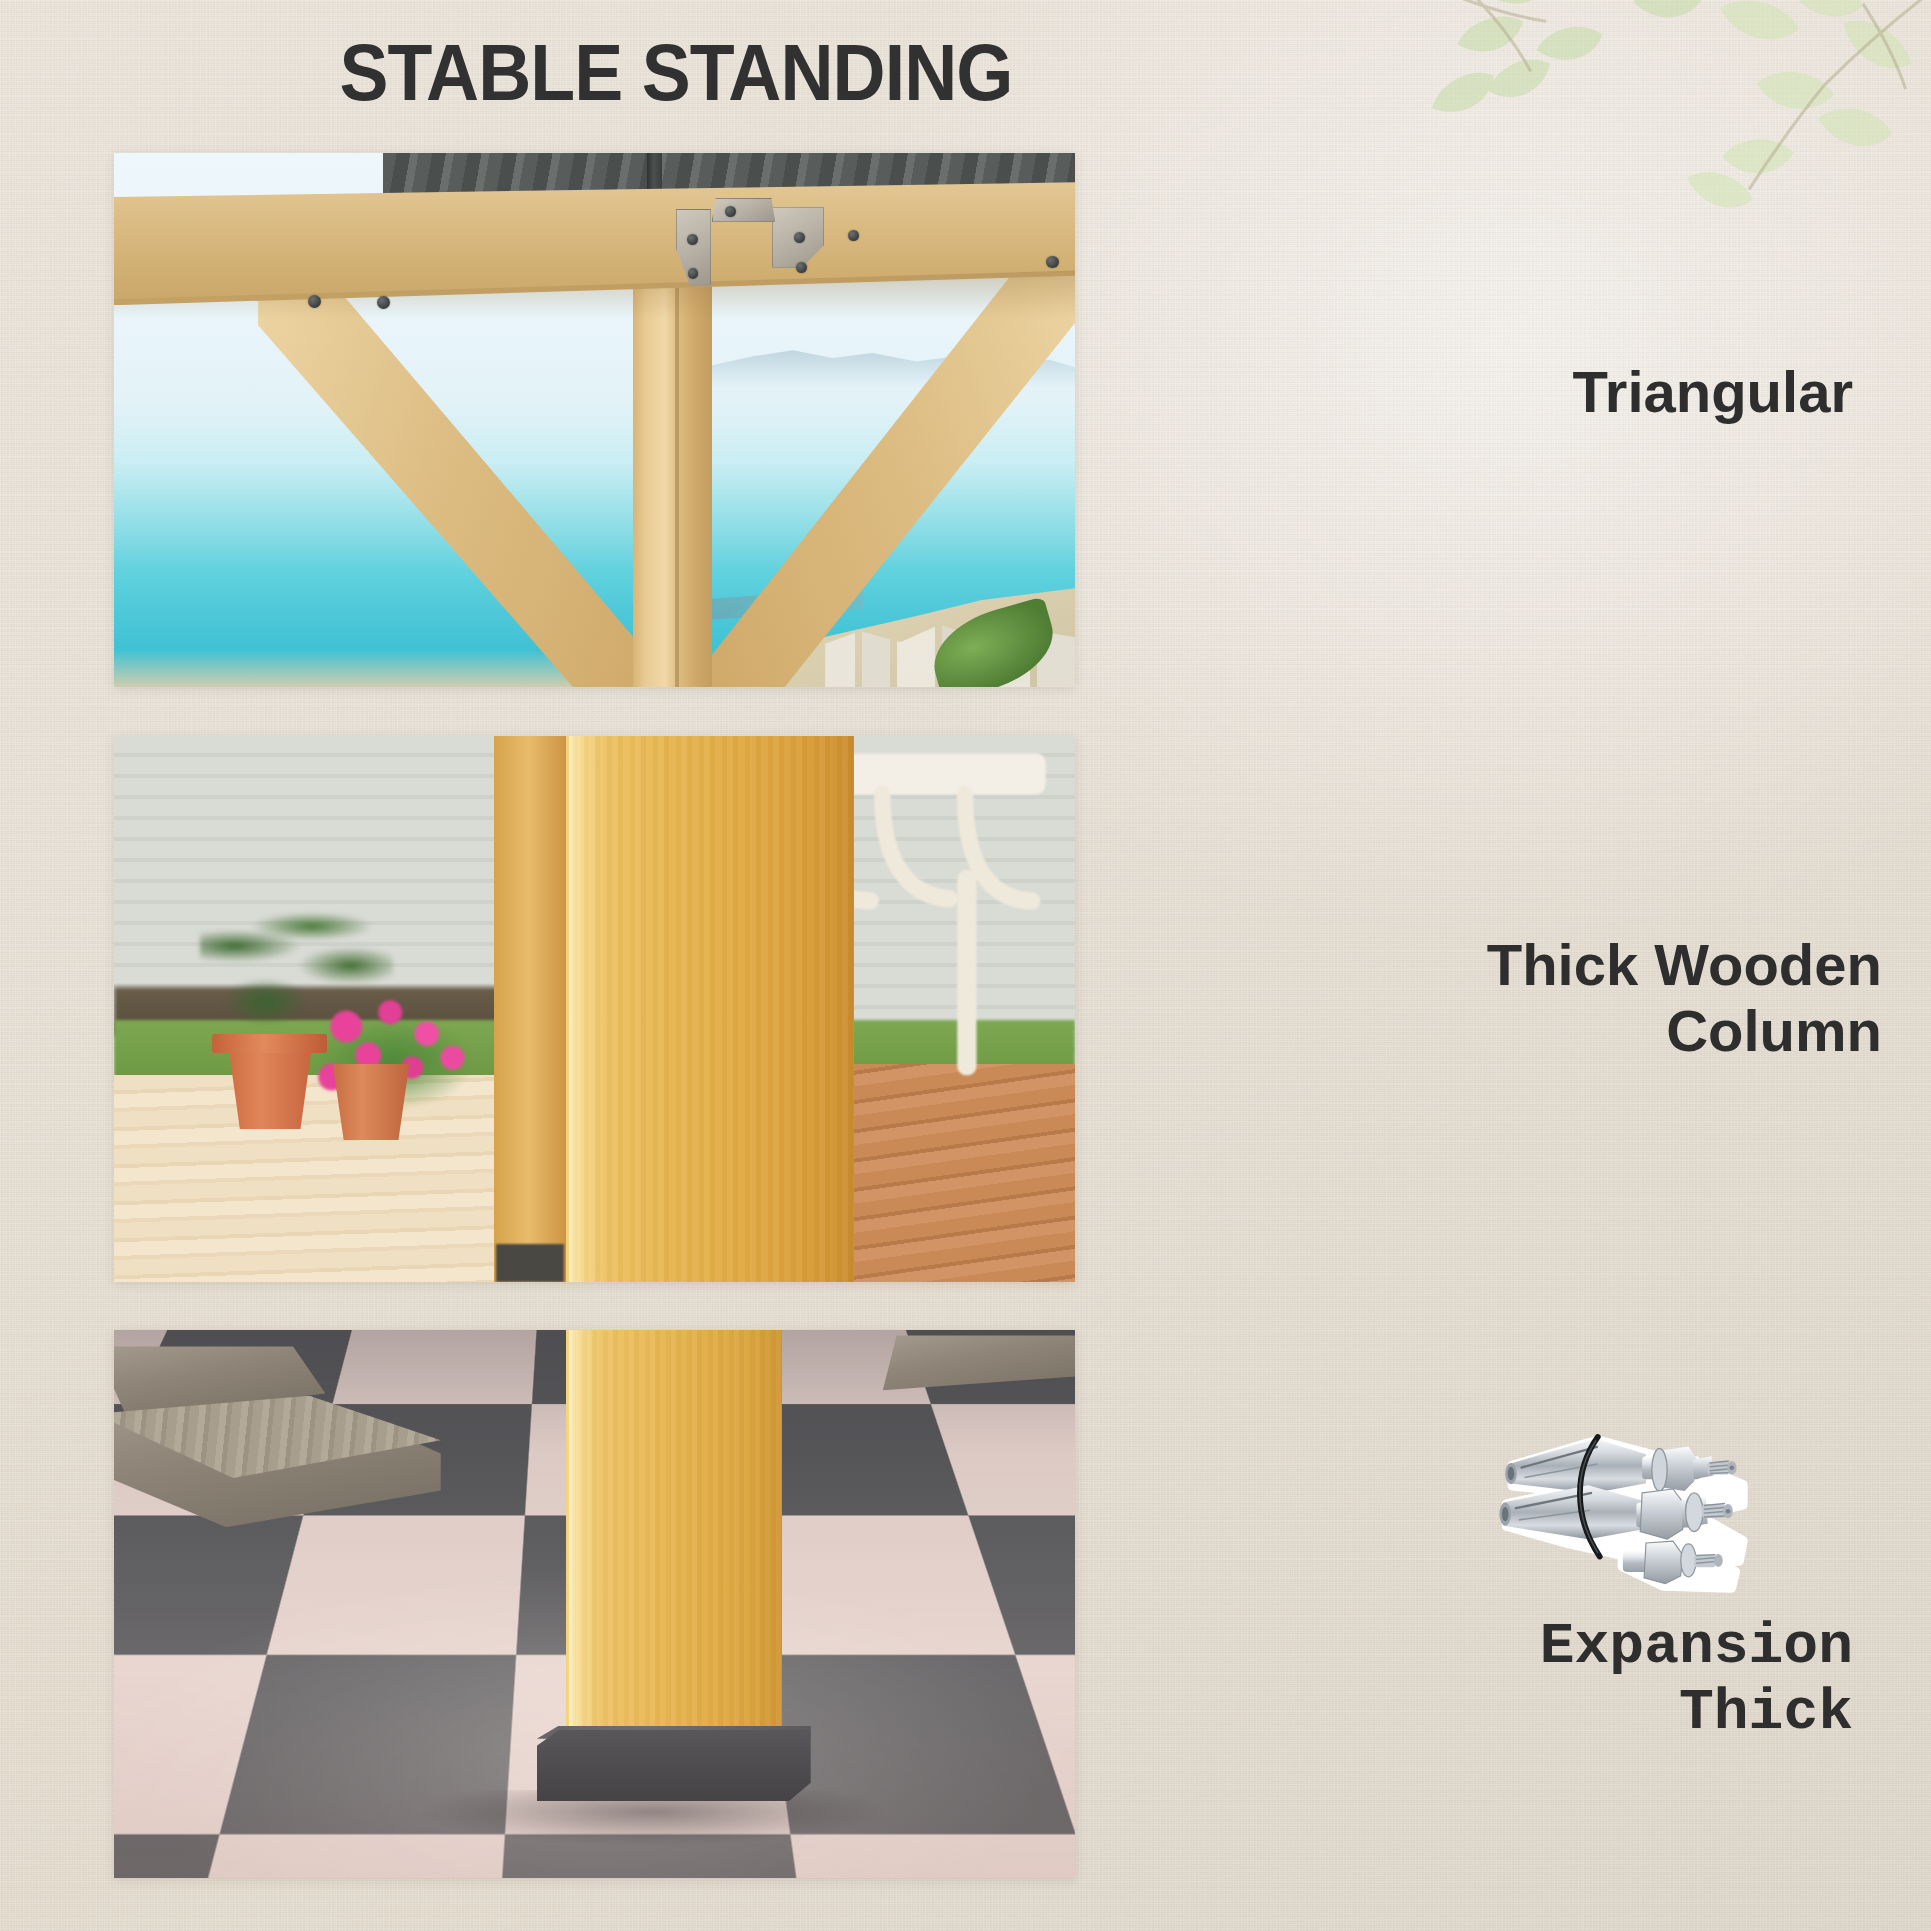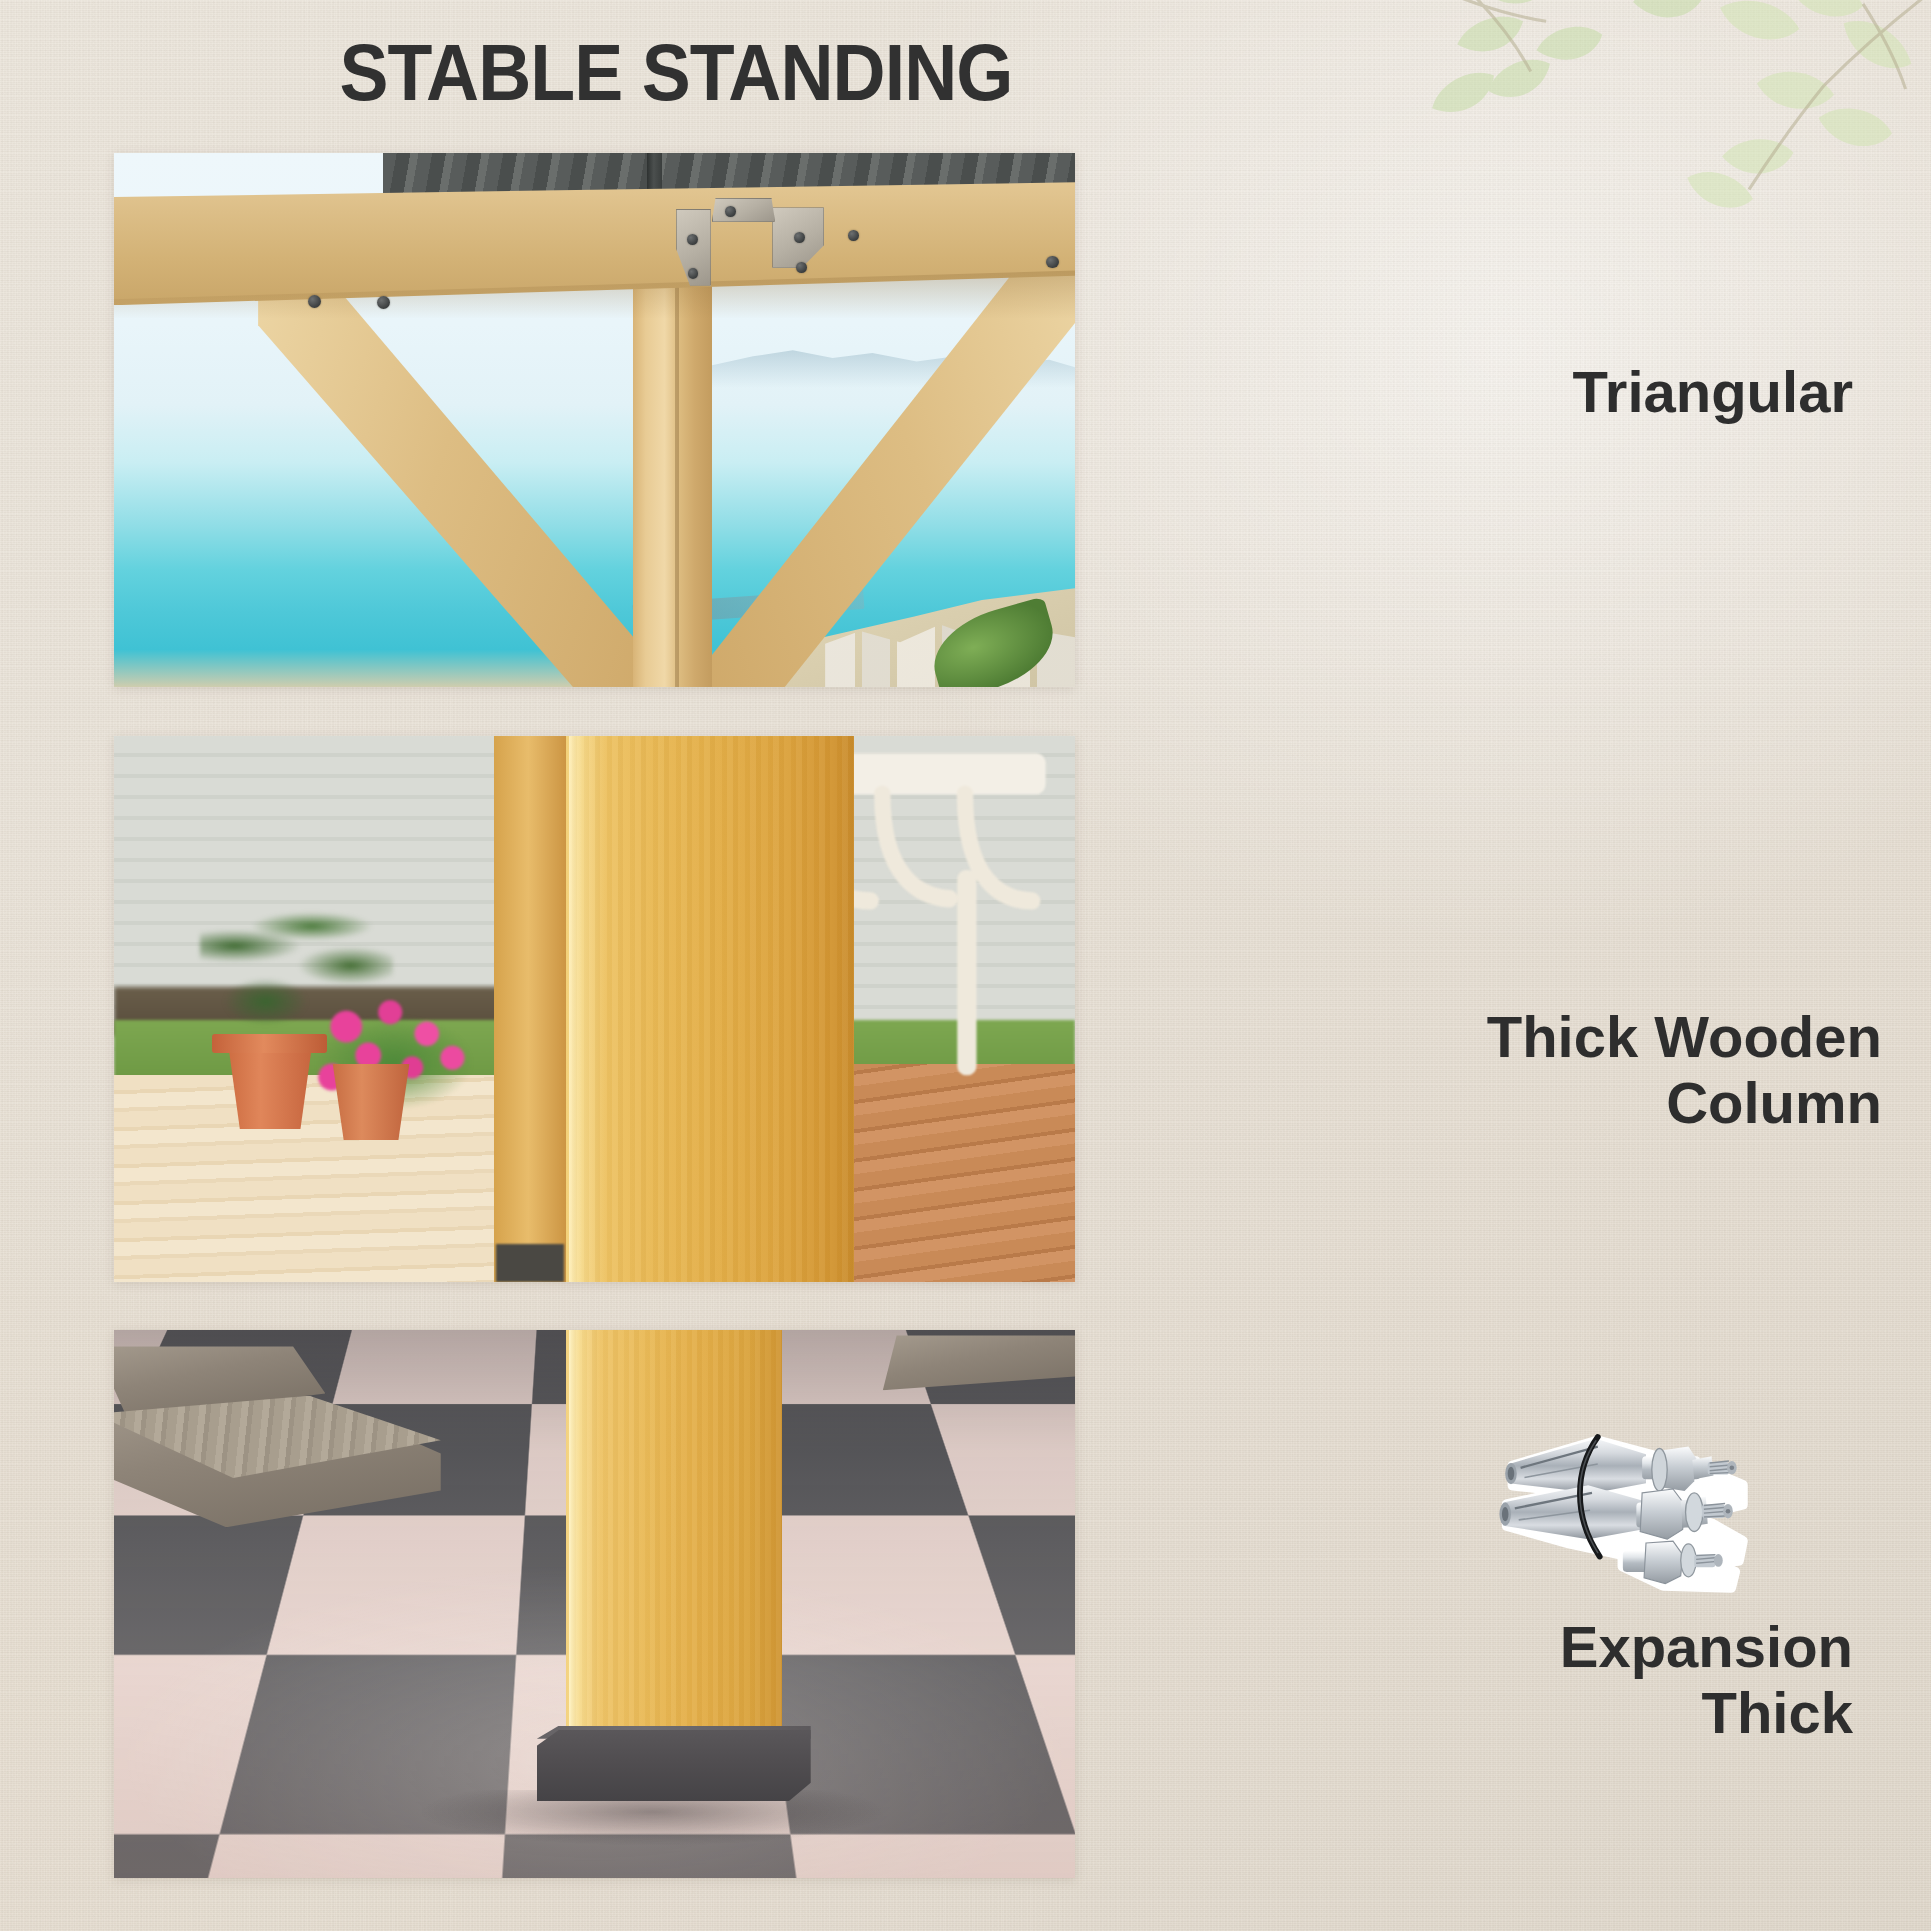--- a/index.html
+++ b/index.html
@@ -321,22 +321,22 @@
   
   .feature-label {
     position: absolute;
     text-align: right;
     color: #2e2e2e;
     font-weight: 700;
     line-height: 1.14;
     font-family: "Liberation Sans", sans-serif;
   }
   #label-triangular { left: 1139px; top: 359px;  width: 714px; font-size: 58px; }
-  #label-column     { left: 1110px; top: 1004px;  width: 772px; font-size: 58px; }
-  #label-screws     { left: 1139px; top: 1614px; width: 714px; font-size: 58px; }
+  #label-column     { left: 1110px; top: 932px;  width: 772px; font-size: 58px; }
+  #label-screws     { left: 1139px; top: 1614px; width: 714px; font-size: 58px; font-family: Liberation Mono, monospace; }
 
   
   #screws-image {
     position: absolute; left: 1453px; top: 1381px;
     width: 386px; height: 217px;
   }
 </style>
 </head>
 <body>
 

